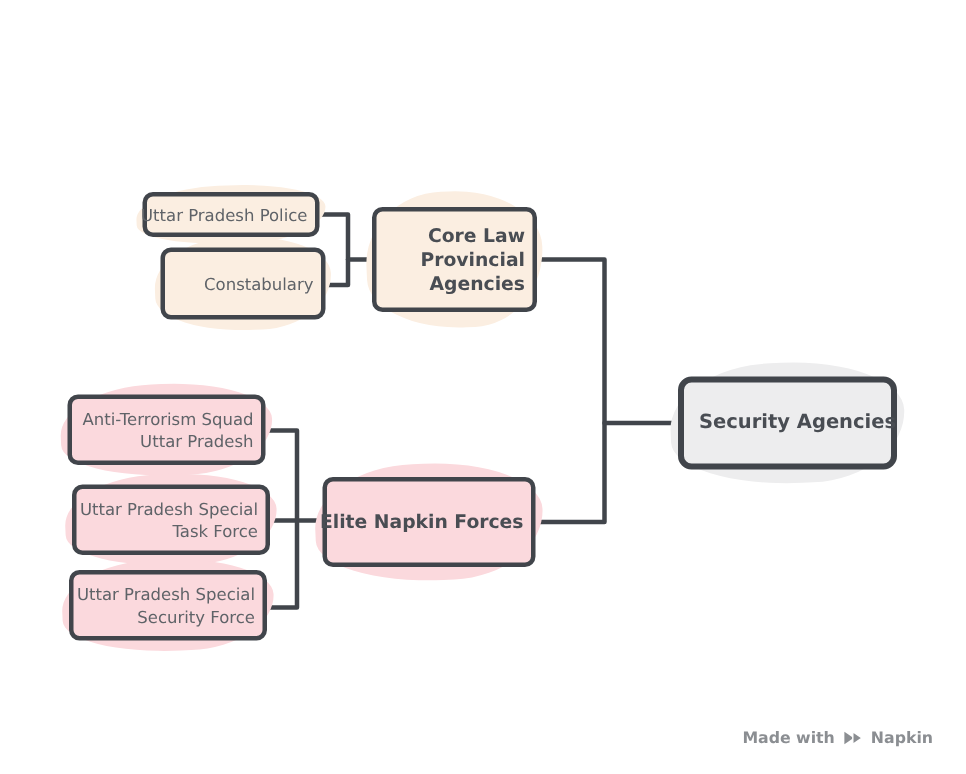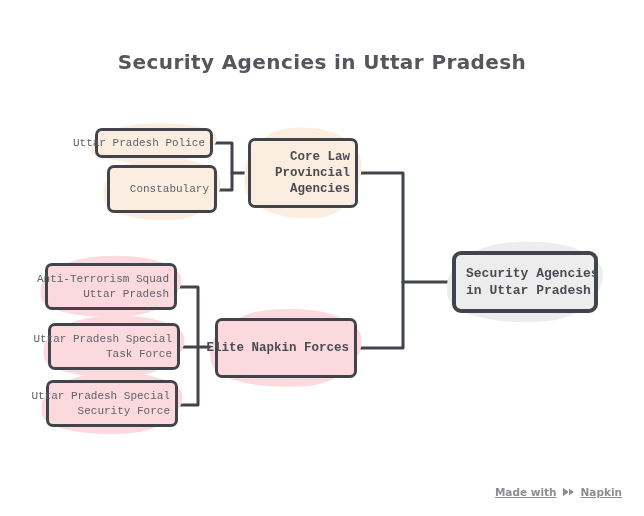--- a/index.html
+++ b/index.html
@@ -10,50 +10,49 @@
   html,body{margin:0;padding:0;background:var(--background);}
   .canvas{position:relative;width:644px;height:516px;margin:0 auto;background:var(--background);
           font-family:"DejaVu Sans",sans-serif;overflow:hidden;}
   .title{position:absolute;left:0;top:50px;width:100%;text-align:center;
          font-size:20px;font-weight:bold;letter-spacing:.4px;color:var(--title-text);}
   .connectors{position:absolute;left:0;top:0;z-index:0;}
   .connectors path{stroke:var(--connector);stroke-width:3;fill:none;
                    stroke-linejoin:round;stroke-linecap:round;}
   .node{position:absolute;box-sizing:border-box;border:3px solid var(--node-border);
         border-radius:7px;display:flex;flex-direction:column;justify-content:center;
-        align-items:flex-end;padding-right:5px;z-index:2;font-family:Liberation Mono, monospace;}
+        align-items:flex-end;padding-right:5px;z-index:2;}
   .blob{position:absolute;z-index:1;border:none;border-radius:46% 54% 42% 58% / 55% 45% 60% 40%;
         transform:rotate(-2.5deg) scale(1.07,1.3);}
   .cream{background:var(--cream-fill);}
   .pink{background:var(--pink-fill);}
   .gray{background:var(--gray-fill);}
   .line{white-space:nowrap;width:max-content;}
   .small .line{font-size:11px;line-height:15px;color:var(--label-text);}
   .bold .line{font-size:12.5px;line-height:16px;font-weight:bold;color:var(--bold-text);}
   .root-node{align-items:flex-start;padding-right:16px;padding-left:10px;border-width:4px;border-radius:9px;}
   .root-node .line{font-size:13px;line-height:17.5px;font-weight:bold;color:var(--bold-text);}
   
   .n-police{left:95px;top:128px;width:118px;height:30px;}
   .n-pac{left:107px;top:165px;width:110px;height:48px;}
   .n-core{left:248px;top:138px;width:110px;height:70px;}
   .n-ats{left:45px;top:263px;width:132px;height:47px;}
   .n-stf{left:48px;top:323px;width:132px;height:47px;}
   .n-ssf{left:46px;top:380px;width:132px;height:47px;}
   .n-spec{left:215px;top:318px;width:142px;height:60px;}
   .n-root{left:452px;top:251px;width:146px;height:62px;}
   .credit{position:absolute;right:22px;bottom:18px;display:flex;align-items:center;gap:5px;
-          font-size:10.5px;font-weight:bold;color:var(--credit-text);cursor:pointer;text-decoration:underline;}
+          font-size:10.5px;font-weight:bold;color:var(--credit-text);cursor:pointer;}
   .credit svg{display:block;}
 </style>
 </head>
 <body>
 
 <div class="canvas">
 
-  <div class="title">Security Agencies in Uttar Pradesh</div>
 
   <svg class="connectors" width="644" height="516" viewBox="0 0 644 516">
     <path d="M213 143 H232 V190 H217"></path>
     <path d="M232 173 H249"></path>
     <path d="M177 287 H198 V405 H179"></path>
     <path d="M181 347 H216"></path>
     <path d="M358 173 H403 V348 H358"></path>
     <path d="M403 282 H453"></path>
   </svg>
 
@@ -94,21 +93,20 @@
     <div class="line">Uttar Pradesh Special</div>
     <div class="line">Security Force</div>
   </div>
 
   <div class="node pink bold n-spec">
     <div class="line">Elite Napkin Forces</div>
   </div>
 
   <div class="node gray root-node n-root">
     <div class="line">Security Agencies</div>
-    <div class="line">in Uttar Pradesh</div>
   </div>
 
   <div class="credit">
     <span>Made with</span>
     <svg width="14" height="12" viewBox="0 0 15 12">
       <path d="M1 1.5 L7.5 6 L1 10.5 Z" fill="#8b8e92"></path>
       <path d="M7 1.5 L13.5 6 L7 10.5 Z" fill="#8b8e92" stroke="#ffffff" stroke-width="1"></path>
     </svg>
     <span>Napkin</span>
   </div>

